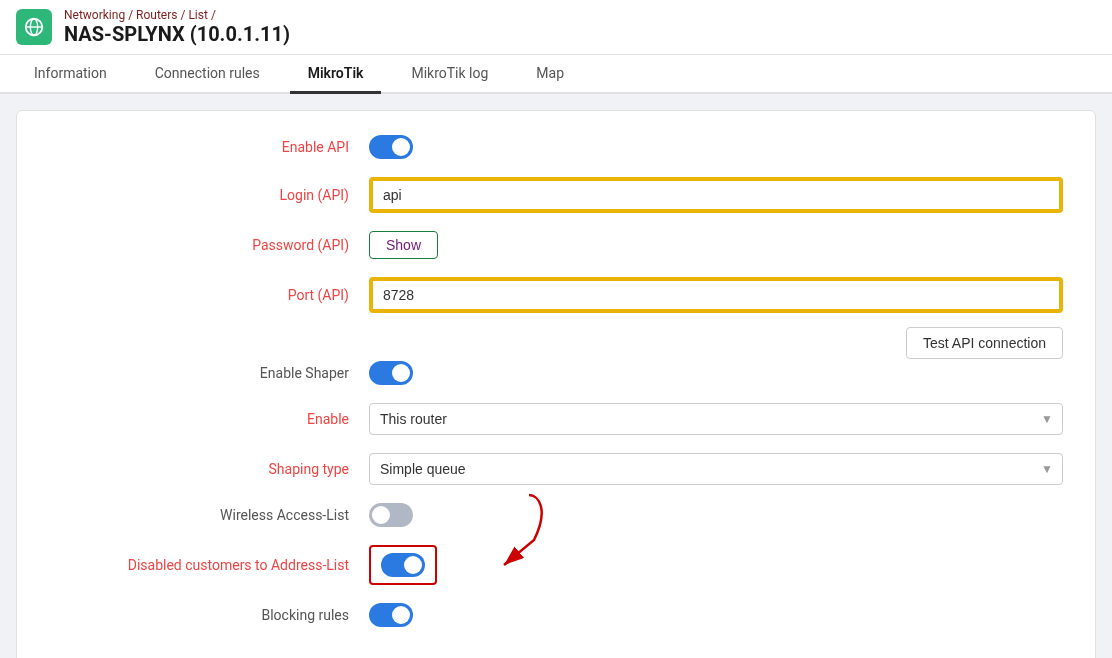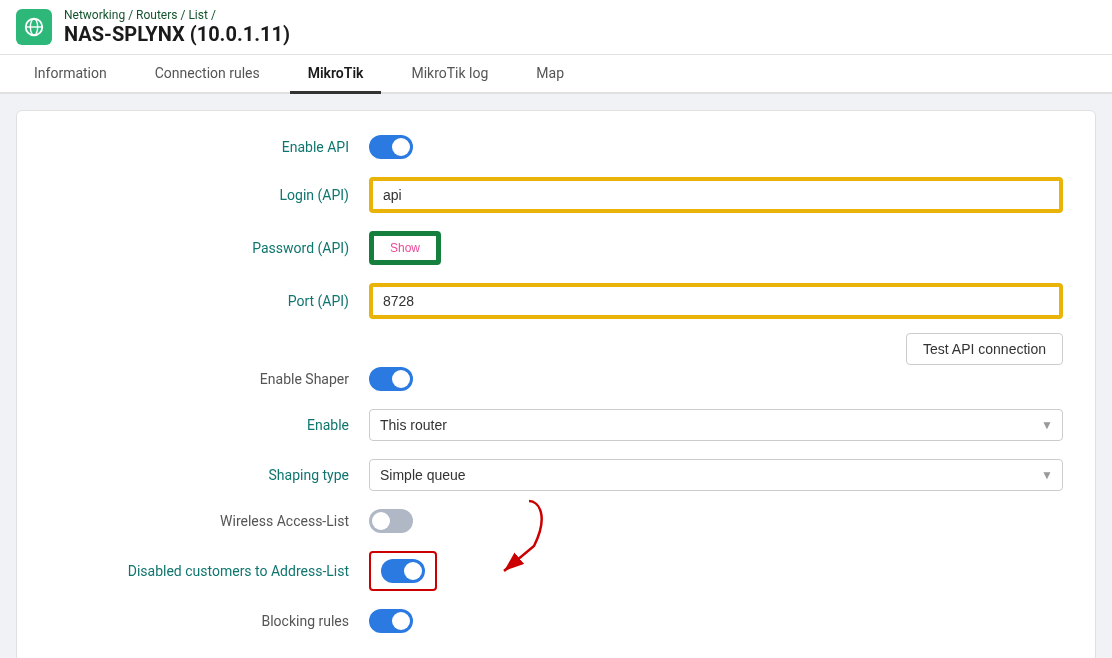--- a/index.html
+++ b/index.html
@@ -40,21 +40,21 @@
       display: flex;
       flex-direction: column;
     }
 
     .breadcrumb {
       font-size: 12px;
       color: #2a7ae2;
     }
 
     .breadcrumb span {
-      color: #14532d;
+      color: #7f1d1d;
     }
 
     .page-title {
       font-size: 20px;
       font-weight: 700;
       color: #1a1a1a;
     }
 
     .tabs-bar {
       background: #fff;
@@ -97,21 +97,21 @@
       display: flex;
       align-items: center;
       margin-bottom: 18px;
       gap: 0;
     }
 
     .form-label {
       width: 320px;
       text-align: right;
       padding-right: 20px;
-      color: #0f766e;
+      color: #ef4444;
       font-size: 14px;
       flex-shrink: 0;
     }
 
     .form-label.dark {
       color: #555;
     }
 
     .form-control-wrapper {
       flex: 1;
@@ -174,26 +174,26 @@
     .toggle.disabled .toggle-slider {
       background: #b0b8c5;
     }
 
     .toggle.disabled .toggle-slider::before {
       transform: translateX(0px);
     }
 
     .show-button {
       padding: 5px 16px;
-      border: 5px solid #15803d;
-      background: #fff;
-      color: #ec4899;
-      border-radius: 4px;
-      cursor: pointer;
-      font-size: 12px;
+      border: 1px solid #15803d;
+      background: #fff;
+      color: #701a75;
+      border-radius: 4px;
+      cursor: pointer;
+      font-size: 14px;
     }
 
     .select-wrapper {
       position: relative;
       width: 100%;
     }
 
     .select-control {
       width: 100%;
       padding: 7px 36px 7px 10px;

